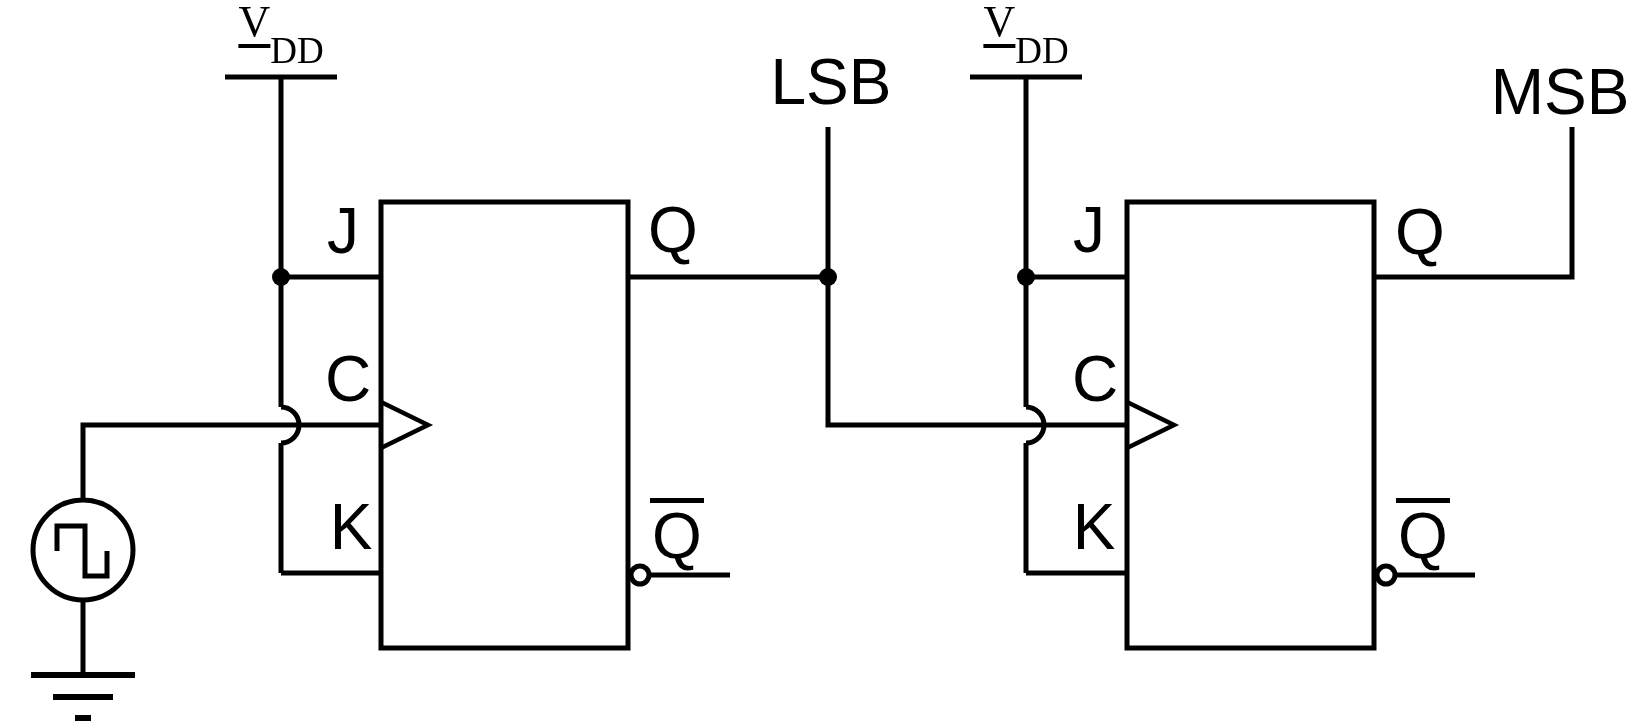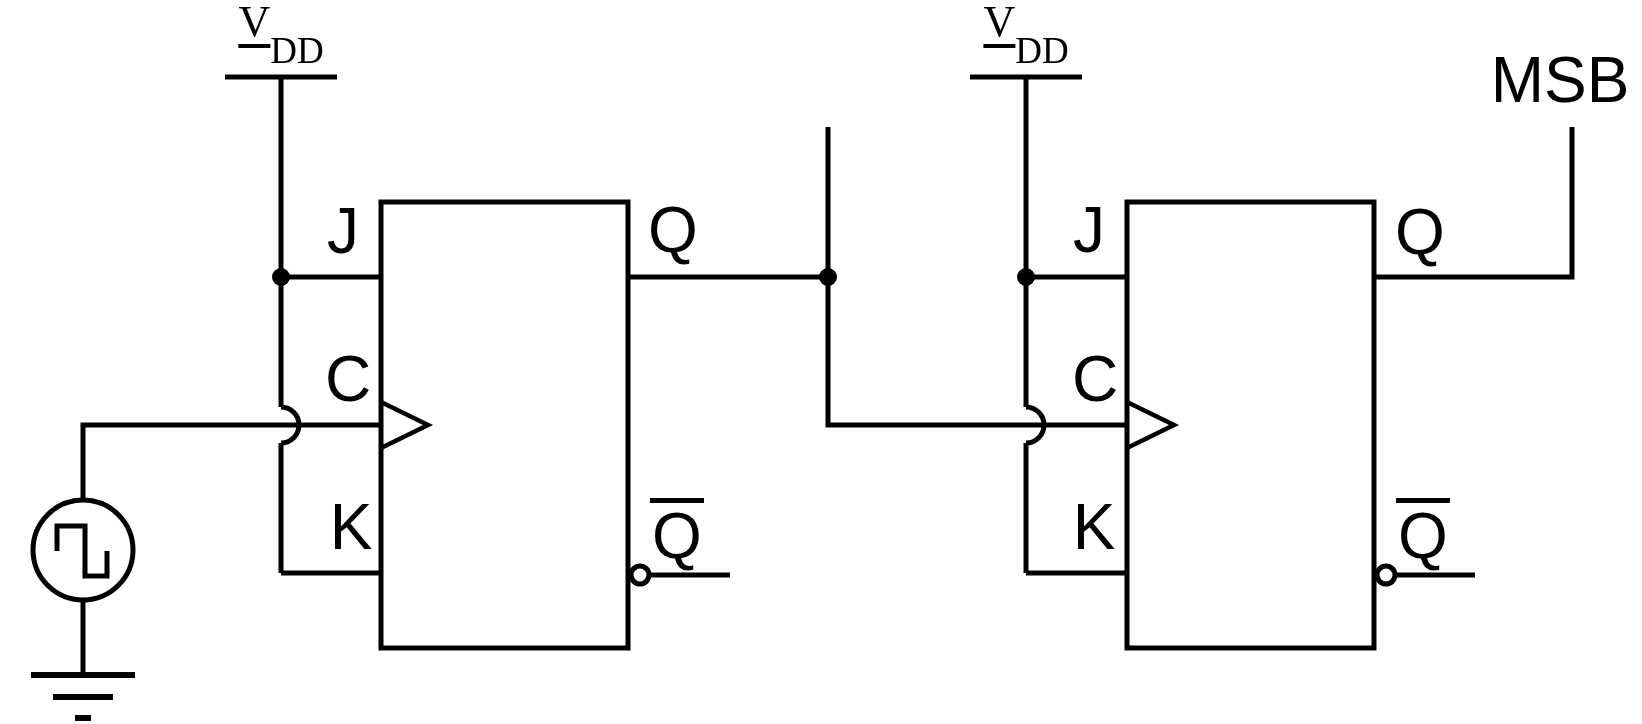--- a/index.html
+++ b/index.html
@@ -92,21 +92,22 @@
 
   <div class="vdd" style="left:281px; top:0px;">
     <span class="vdd-main">V</span>
     <span class="vdd-sub">DD</span>
   </div>
   <div class="vdd" style="left:1026px; top:0px;">
     <span class="vdd-main">V</span>
     <span class="vdd-sub">DD</span>
   </div>
 
-  <div class="lbl" style="left:1560px; top:80px;">MSB</div>
+  <div class="lbl" style="left:831px; top:82px;">LSB</div>
+  <div class="lbl" style="left:1560px; top:92px;">MSB</div>
 
   <div class="lbl" style="left:343px; top:231px;">J</div>
   <div class="lbl" style="left:348px; top:379px;">C</div>
   <div class="lbl" style="left:351px; top:527px;">K</div>
   <div class="lbl" style="left:673px; top:230px;">Q</div>
   <div class="qbar" style="left:650px; top:498px;">Q</div>
 
   <div class="lbl" style="left:1089px; top:230px;">J</div>
   <div class="lbl" style="left:1095px; top:379px;">C</div>
   <div class="lbl" style="left:1094px; top:527px;">K</div>

